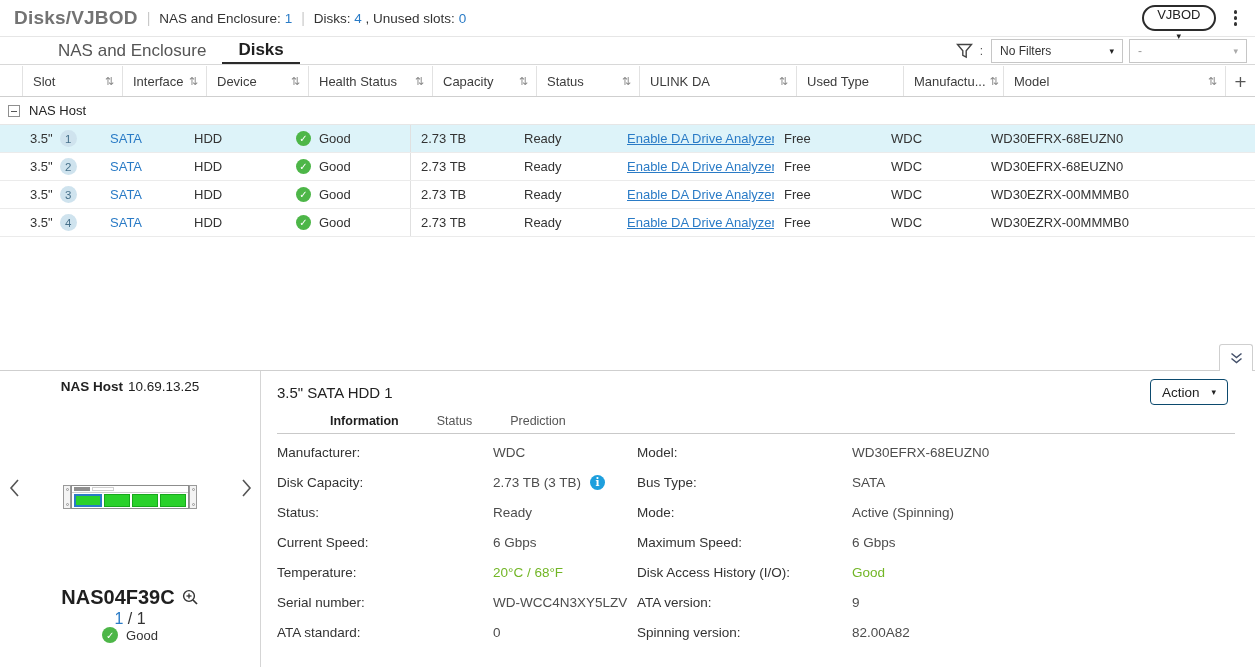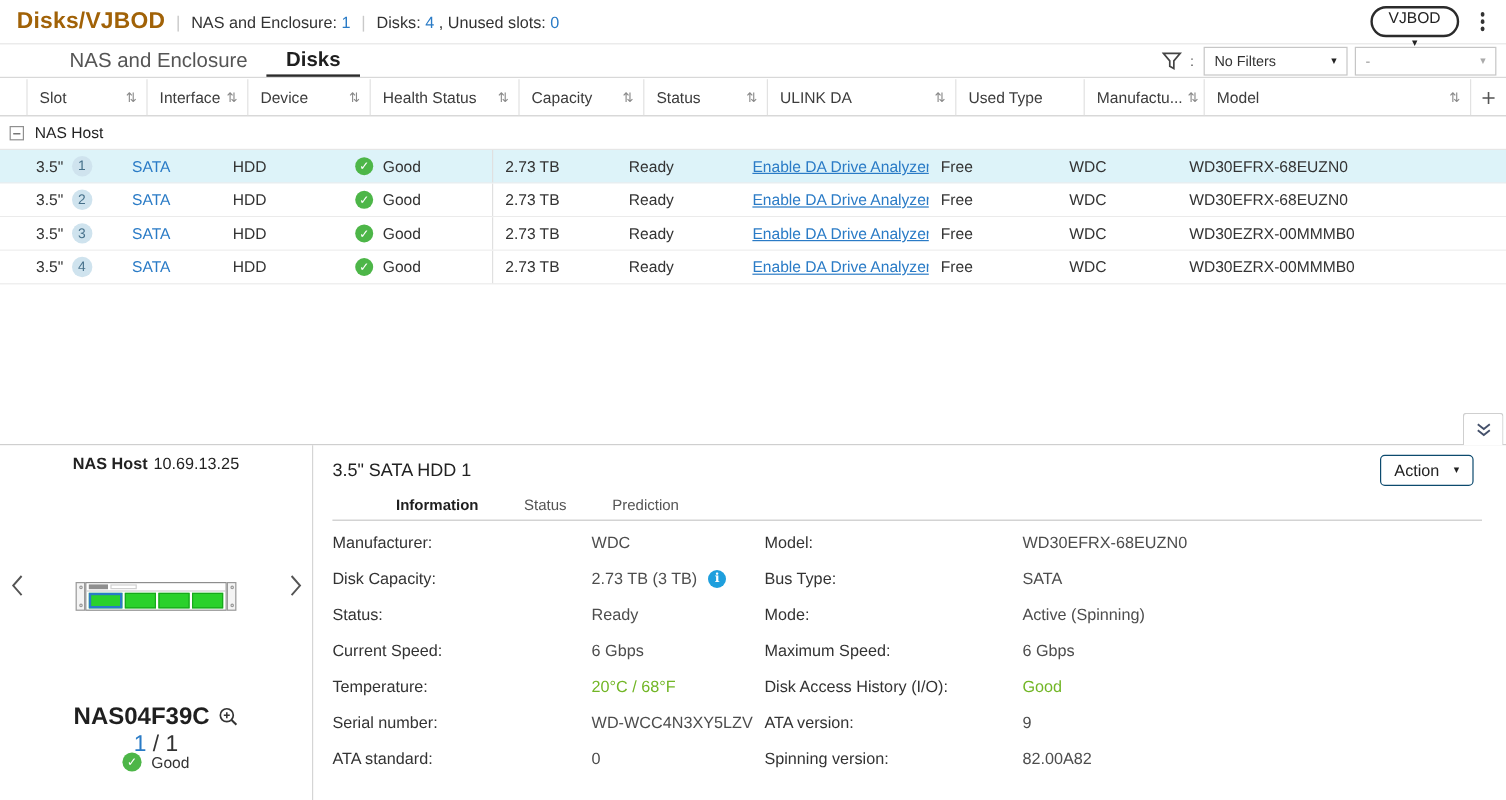--- a/index.html
+++ b/index.html
@@ -6,41 +6,41 @@
   html,body { background:#fff; }
   .app{
     position:relative; width:1255px; height:667px; overflow:hidden;
     font-family:"Liberation Sans", sans-serif; background:#fff; color:#2b2b2b;
   }
   .glyph{ font-family:"DejaVu Sans", sans-serif; }
 
   
   .titlebar{ position:absolute; top:0; left:0; right:0; height:37px;
     border-bottom:1px solid #e6e6e6; display:flex; align-items:center; padding:0 14px; }
-  .page-title{ font-size:19px; font-weight:bold; color:#a16207; letter-spacing:.2px; }
+  .page-title{ font-size:19px; font-weight:bold; color:#737373; letter-spacing:.2px; }
   .tb-sep{ color:#c9c9c9; margin:0 9px; font-size:14px; }
   .stat{ font-size:13.5px; color:#333; }
   .stat .num{ color:#2a7bc6; }
   .tb-right{ margin-left:auto; display:flex; align-items:center; gap:14px; }
   .vjbod-pill{ display:flex; align-items:center; gap:9px; height:26px; padding:0 13px;
     border:2px solid #2b2b2b; border-radius:14px; background:#fff; cursor:pointer;flex-direction:column; }
   .vjbod-pill .lbl{ font-size:13px; color:#222; }
   .caret{ font-size:9px; color:#222; }
   .kebab{ display:flex; flex-direction:column; gap:2.5px; padding:2px 4px; cursor:pointer; }
   .kebab i{ width:3.5px; height:3.5px; border-radius:50%; background:#333; }
 
   
   .tabbar{ position:absolute; top:37px; left:0; right:0; height:28px; border-bottom:1px solid #d8d8d8; }
   .tabs{ display:flex; height:100%; padding-left:42px; }
   .tab{ display:flex; align-items:center; padding:0 16px; font-size:17px; color:#555; cursor:pointer; }
   .tab.active{ color:#1f1f1f; font-weight:bold; border-bottom:2px solid #2b2b2b; }
   .filter-group{ position:absolute; right:8px; top:2px; height:24px; display:flex; align-items:center; gap:6px; }
   .funnel{ margin-right:1px; }
   .colon{ color:#555; font-size:12px; margin-right:2px; }
-  .select{ width:120px; height:24px; border:1px solid #c6c6c6; background:#fff; display:flex;
+  .select{ width:132px; height:24px; border:1px solid #c6c6c6; background:#fff; display:flex;
     align-items:center; justify-content:space-between; padding:0 8px; font-size:12px; color:#333; cursor:pointer; }
   .select.disabled{ width:118px; color:#9a9a9a; }
   .select.disabled .caret{ color:#aaa; }
 
   
   .thead{ position:absolute; top:66px; left:0; right:0; height:31px; border-bottom:1px solid #cfcfcf;
     display:flex; font-size:13px; color:#3c3c3c; }
   .th{ display:flex; align-items:center; justify-content:space-between; padding:0 8px 0 10px;
     border-left:1px solid #e2e2e2; cursor:pointer; }
   .th .sort{ color:#8a8a8a; font-size:11px; margin-left:4px; }
@@ -91,21 +91,21 @@
   .chassis{ flex:1; border:1px solid #8d8d8d; background:#fff; display:flex; flex-direction:column; }
   .chassis-top{ height:7px; border-bottom:1px solid #cdcdcd; display:flex; align-items:center; padding:0 2px; gap:2px; }
   .label-chip{ width:16px; height:4px; background:#8f8f8f; }
   .vent{ width:22px; height:4px; border:1px solid #d0d0d0; }
   .bays{ flex:1; display:flex; gap:2px; padding:1px 2px; }
   .bay{ flex:1; background:#2ad12b; border:1px solid #18a81c; }
   .bay.sel{ border:2px solid #2a7bc6; }
 
   .enc-name{ position:absolute; top:215px; left:0; right:0; display:flex; align-items:center;
     justify-content:center; gap:7px; font-size:20px; font-weight:bold; color:#1f1f1f; }
-  .enc-pager{ position:absolute; top:239px; left:0; right:0; text-align:center; font-size:19px; color:#333; }
+  .enc-pager{ position:absolute; top:239px; left:0; right:0; text-align:center; font-size:16px; color:#333; }
   .enc-pager .num{ color:#2a7bc6; }
   .enc-status{ position:absolute; top:256px; left:0; right:0; display:flex; align-items:center;
     justify-content:center; gap:8px; font-size:13px; color:#333; }
   .enc-status .chk{ margin:0; width:16px; height:16px; }
 
   .details{ position:absolute; left:261px; top:0; right:0; height:100%; }
   .detail-title{ position:absolute; left:16px; top:13px; font-size:15px; color:#222; }
   .action-btn{ position:absolute; right:27px; top:8px; height:26px; border:1px solid #0c4a6e; border-radius:4px;
     background:#fff; display:flex; align-items:center; gap:12px; padding:0 11px; cursor:pointer; }
   .action-btn .lbl{ font-size:13.5px; color:#222; }

